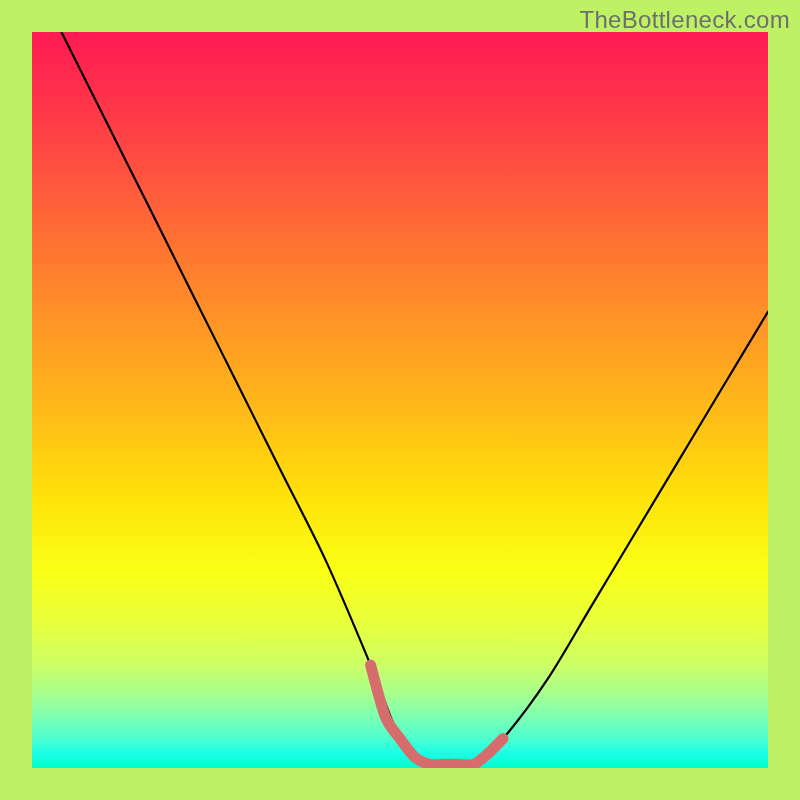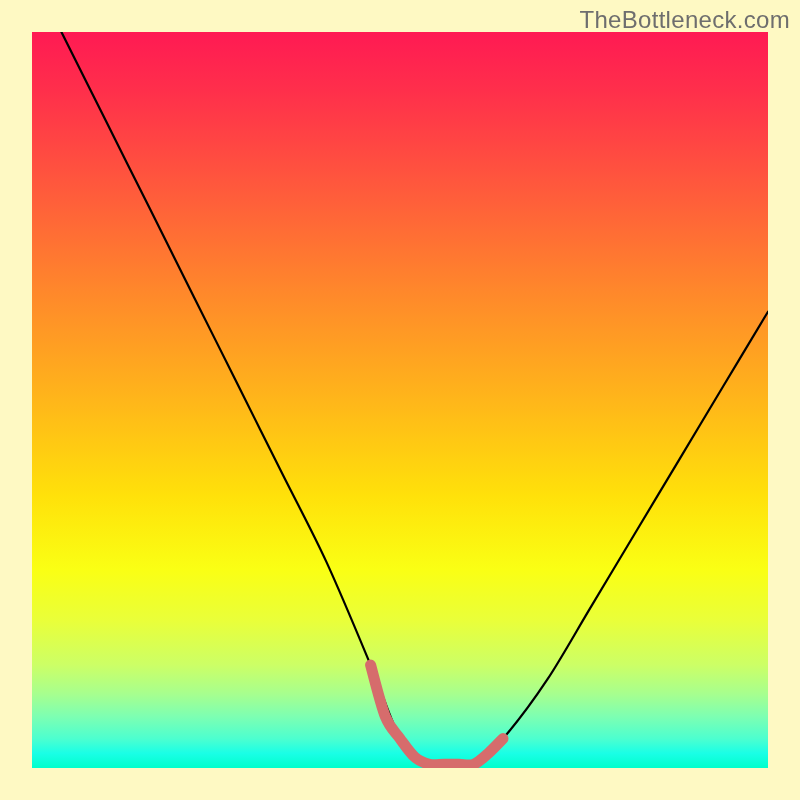--- a/index.html
+++ b/index.html
@@ -8,21 +8,21 @@
     width: 800px;
     height: 800px;
     background: #000;
     overflow: hidden;
     font-family: Arial, Helvetica, sans-serif;
   }
   .stage {
     position: relative;
     width: 800px;
     height: 800px;
-    background: #fef9c3;
+    background: #bef264;
   }
   .watermark {
     position: absolute;
     top: 6px;
     right: 10px;
     color: #6e6e6e;
     font-size: 24px;
     font-weight: 400;
     letter-spacing: 0.3px;
     z-index: 20;

